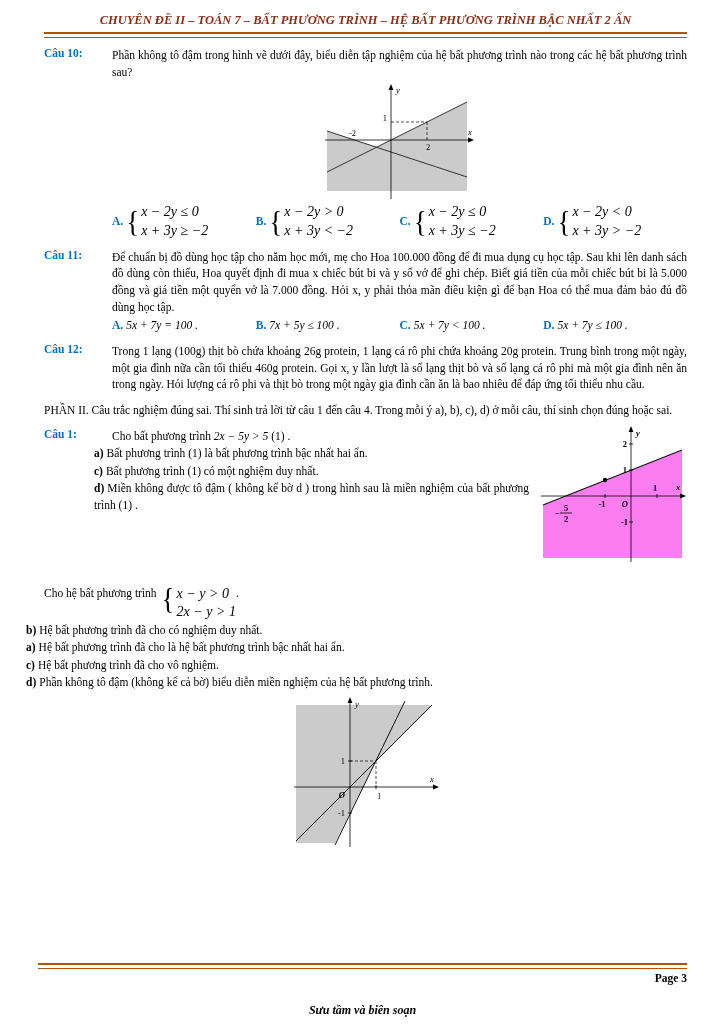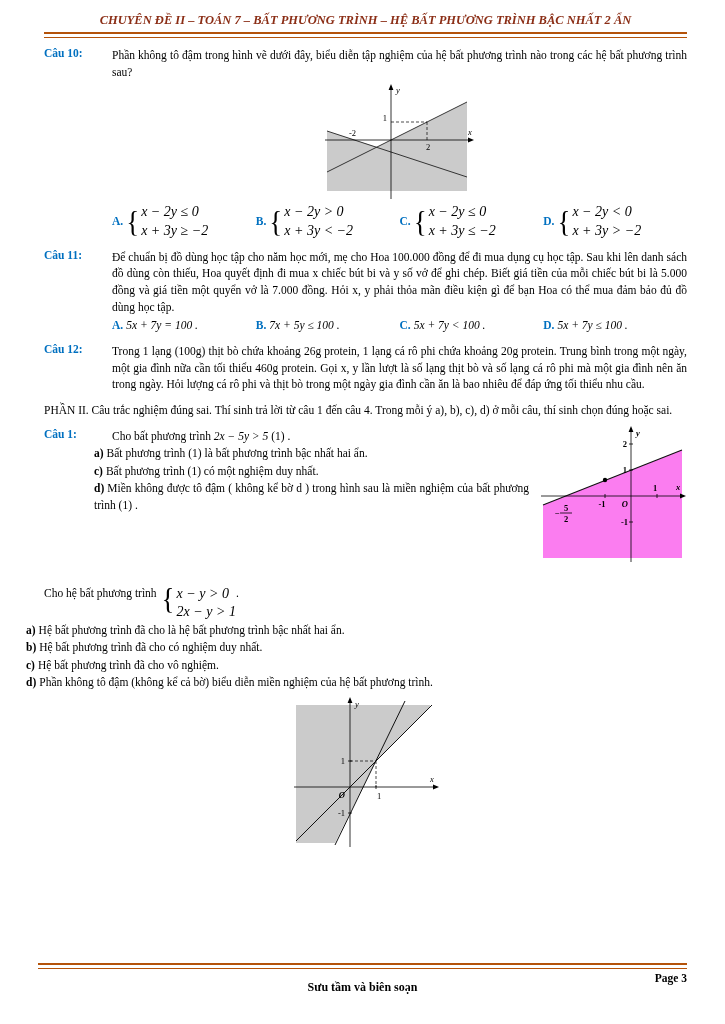--- a/index.html
+++ b/index.html
@@ -53,21 +53,21 @@
   .sysline { display:flex; align-items:flex-start; }
   .sysline .lead { margin-right:5px; }
   .c2-graph-wrap { width:148px; margin:4px auto 0 auto; }
 
   .glabel { font-size:8.5px; font-family:"Liberation Serif", serif; }
   .gi { font-style:italic; }
   .gb { font-weight:bold; }
 
   .footer { position:absolute; left:38px; right:38px; bottom:40px; }
   .pagenum { text-align:right; font-weight:bold; font-size:11.5px; margin-top:3px; }
-  .credit { position:absolute; bottom:29px; left:0; right:0; text-align:center; font-weight:bold; font-size:12px; }
+  .credit { position:absolute; bottom:6px; left:0; right:0; text-align:center; font-weight:bold; font-style:italic; font-size:12px; }
 </style>
 </head>
 <body>
 
 <div class="page">
 
   <div class="title">CHUYÊN ĐỀ II – TOÁN 7 – BẤT PHƯƠNG TRÌNH – HỆ BẤT PHƯƠNG TRÌNH BẬC NHẤT 2 ẨN</div>
   <div class="rule"></div>
 
   <div class="q">
@@ -207,22 +207,22 @@
       <div class="sysline">
         <span class="lead">Cho hệ bất phương trình</span>
         <span class="brace">{</span>
         <span class="sys">
           <span class="math">x − y &gt; 0</span>
           <span class="math">2x − y &gt; 1</span>
         </span>
         <span>.</span>
       </div>
       <div class="items">
+        <div class="item"><span class="ikey">b)</span><span>Hệ bất phương trình đã cho có nghiệm duy nhất.</span></div>
         <div class="item"><span class="ikey">a)</span><span>Hệ bất phương trình đã cho là hệ bất phương trình bậc nhất hai ẩn.</span></div>
-        <div class="item"><span class="ikey">b)</span><span>Hệ bất phương trình đã cho có nghiệm duy nhất.</span></div>
         <div class="item"><span class="ikey">c)</span><span>Hệ bất phương trình đã cho vô nghiệm.</span></div>
         <div class="item"><span class="ikey">d)</span><span>Phần không tô đậm (không kể cả bờ) biểu diễn miền nghiệm của hệ bất phương trình.</span></div>
       </div>
 
       <div class="c2-graph-wrap">
         <svg width="148" height="158" viewBox="0 0 148 158">
           <rect x="4" y="10" width="134" height="138" fill="#cbcbcb"></rect>
           <polygon points="84,66 138,12 138,148 43,148" fill="#ffffff"></polygon>
           <line x1="4" y1="146" x2="140" y2="10" stroke="#111111" stroke-width="1"></line>
           <line x1="43" y1="150" x2="113" y2="6" stroke="#111111" stroke-width="1"></line>

